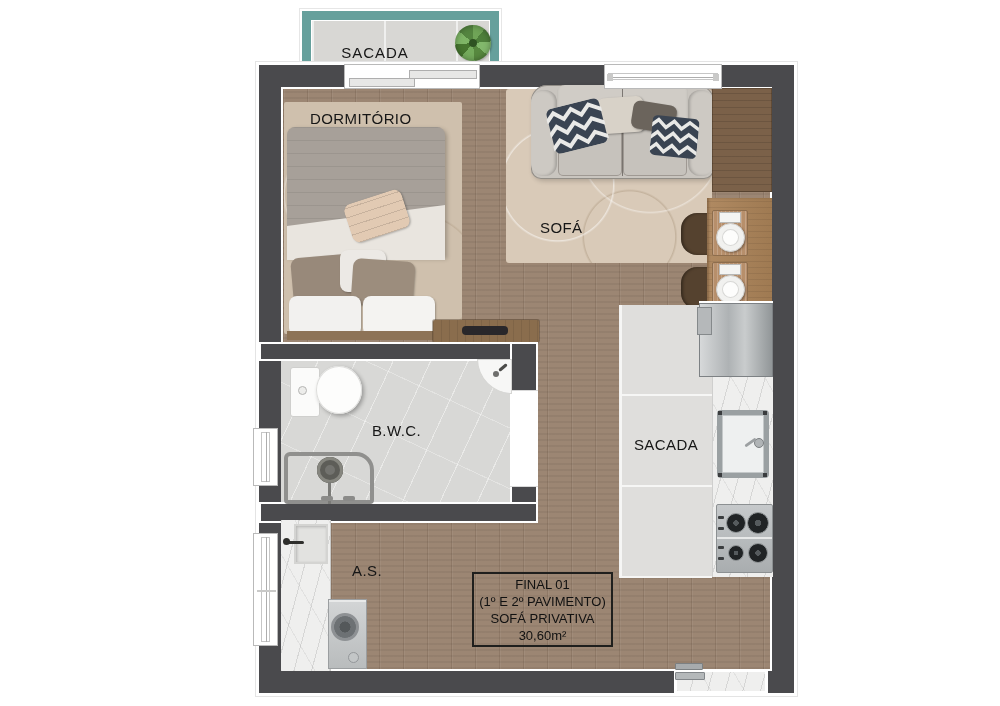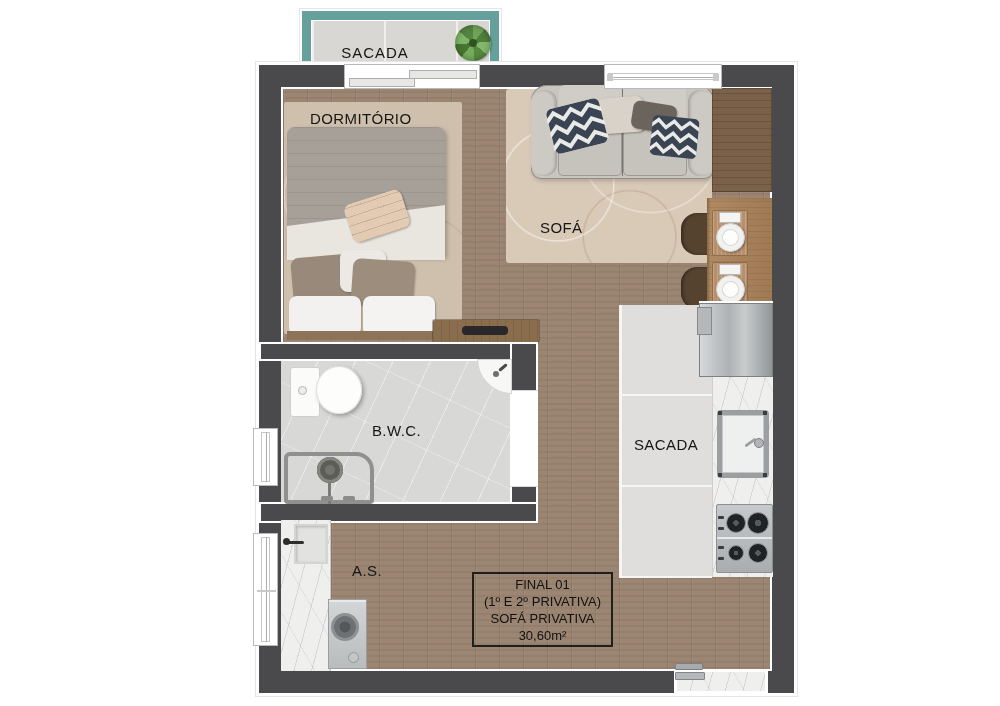--- a/index.html
+++ b/index.html
@@ -218,21 +218,21 @@
   <div class="abs" style="left:283px;top:538px;width:7px;height:7px;border-radius:50%;background:#2e2e2c;"></div>
   <div class="abs" style="left:328px;top:599px;width:39px;height:70px;background:linear-gradient(180deg,#d3d5d6,#b9bcbd);
               border:1px solid #9b9ea0;box-sizing:border-box;box-shadow:inset 0 2px 0 #e8e9e9;"></div>
   <div class="abs" style="left:331px;top:613px;width:28px;height:28px;border-radius:50%;border:3px solid #8e9194;
               background:radial-gradient(circle,#54585a 0 35%,#6d7174 36% 70%,#83878a 71%);box-sizing:border-box;"></div>
   <div class="abs" style="left:348px;top:652px;width:9px;height:9px;border-radius:50%;background:#c3c6c7;border:1px solid #94979a;"></div>
   <div class="abs label" style="left:352px;top:563px;text-align:center;">A.S.</div>
 
   <div class="abs infobox center" style="left:437px;top:572px;width:141px;height:75px;margin-left:35px;">
     <div>FINAL 01</div>
-    <div>(1º E 2º PRIVATIVA)</div>
+    <div>(1º E 2º PAVIMENTO)</div>
     <div>SOFÁ PRIVATIVA</div>
     <div>30,60m²</div>
   </div>
 
   <div class="abs win" style="left:344px;top:64px;width:136px;height:25px;">
     <div class="slide-bar" style="left:4px;top:13px;width:64px;"></div>
     <div class="slide-bar" style="left:64px;top:5px;width:66px;"></div>
   </div>
 
   <div class="abs win" style="left:604px;top:64px;width:118px;height:25px;">

